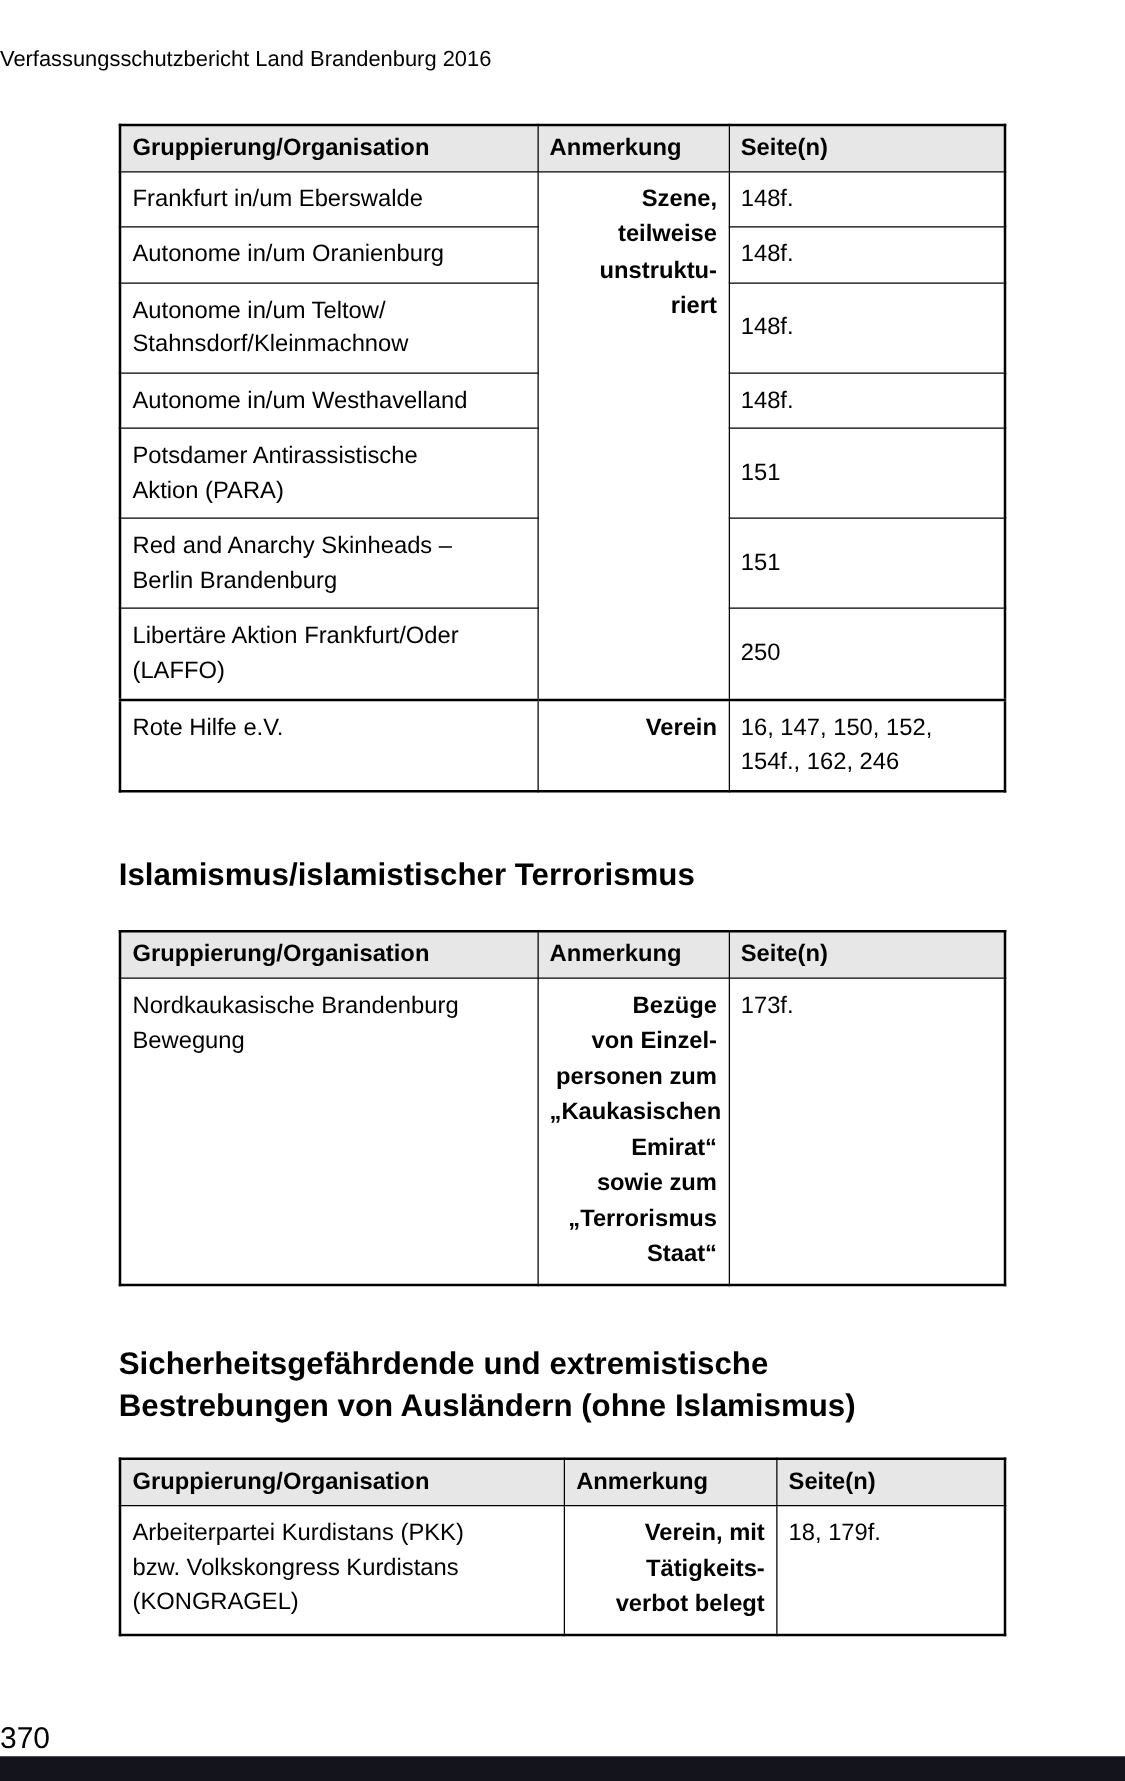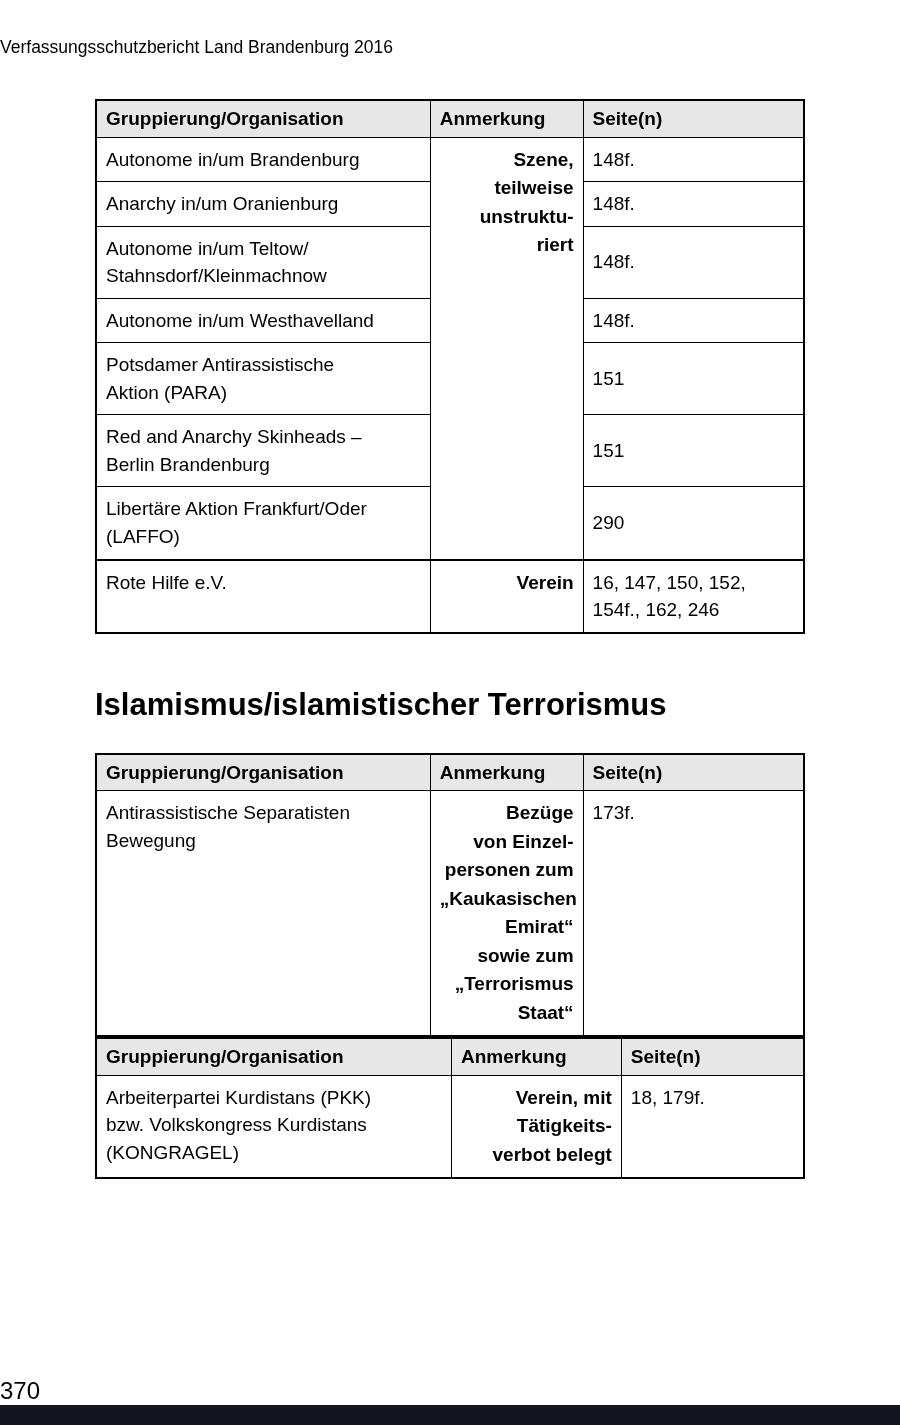--- a/index.html
+++ b/index.html
@@ -49,21 +49,21 @@
   .thick-top td { border-top: 2.5px solid #000; }
 
   .col-org { width: 47.2%; }
   .col-note { width: 21.6%; }
   .col-pages { width: 31.2%; }
   .t3 .col-org { width: 50.2%; }
   .t3 .col-note { width: 24.0%; }
   .t3 .col-pages { width: 25.8%; }
 
   .section-heading {
-    font-size: 31px;
+    font-size: 25px;
     font-weight: bold;
     line-height: 1.35;
     white-space: pre-line;
   }
   .h-islam { margin-top: 50px; margin-bottom: 27px; }
   .h-sicher { margin-top: 46px; margin-bottom: 24px; }
   .t2 td, .t3 td { vertical-align: top; }
 
   .page-number {
     position: absolute;
@@ -95,29 +95,29 @@
       </colgroup>
     <thead>
       <tr>
         <th>Gruppierung/Organisation</th>
         <th>Anmerkung</th>
         <th>Seite(n)</th>
       </tr>
     </thead>
     <tbody>
       <tr>
-        <td>Autonome in/um Brandenburg</td>
+        <td>Frankfurt in/um Eberswalde</td>
         <td class="note" rowspan="7">Szene,
 teilweise
 unstruktu-
 riert</td>
         <td>148f.</td>
       </tr>
       <tr>
-        <td>Anarchy in/um Oranienburg</td>
+        <td>Autonome in/um Oranienburg</td>
         <td>148f.</td>
       </tr>
       <tr>
         <td>Autonome in/um Teltow/
 Stahnsdorf/Kleinmachnow</td>
         <td>148f.</td>
       </tr>
       <tr>
         <td>Autonome in/um Westhavelland</td>
         <td>148f.</td>
@@ -128,21 +128,21 @@
         <td>151</td>
       </tr>
       <tr>
         <td>Red and Anarchy Skinheads –
 Berlin Brandenburg</td>
         <td>151</td>
       </tr>
       <tr>
         <td>Libertäre Aktion Frankfurt/Oder
 (LAFFO)</td>
-        <td>290</td>
+        <td>250</td>
       </tr>
       <tr class="thick-top">
         <td class="va-top">Rote Hilfe e.V.</td>
         <td class="note">Verein</td>
         <td class="va-top">16, 147, 150, 152,
 154f., 162, 246</td>
       </tr>
     </tbody>
   </table>
 
@@ -156,35 +156,37 @@
       </colgroup>
     <thead>
       <tr>
         <th>Gruppierung/Organisation</th>
         <th>Anmerkung</th>
         <th>Seite(n)</th>
       </tr>
     </thead>
     <tbody>
       <tr>
-        <td>Antirassistische Separatisten
+        <td>Nordkaukasische Brandenburg
 Bewegung</td>
         <td class="note">Bezüge
 von Einzel-
 personen zum
 „Kaukasischen
 Emirat“
 sowie zum
 „Terrorismus
 Staat“</td>
         <td>173f.</td>
       </tr>
     </tbody>
   </table>
 
+  <h2 class="section-heading h-sicher">Sicherheitsgefährdende und extremistische
+Bestrebungen von Ausländern (ohne Islamismus)</h2>
 
   <table class="t3">
     <colgroup>
         <col class="col-org">
         <col class="col-note">
         <col class="col-pages">
       </colgroup>
     <thead>
       <tr>
         <th>Gruppierung/Organisation</th>

